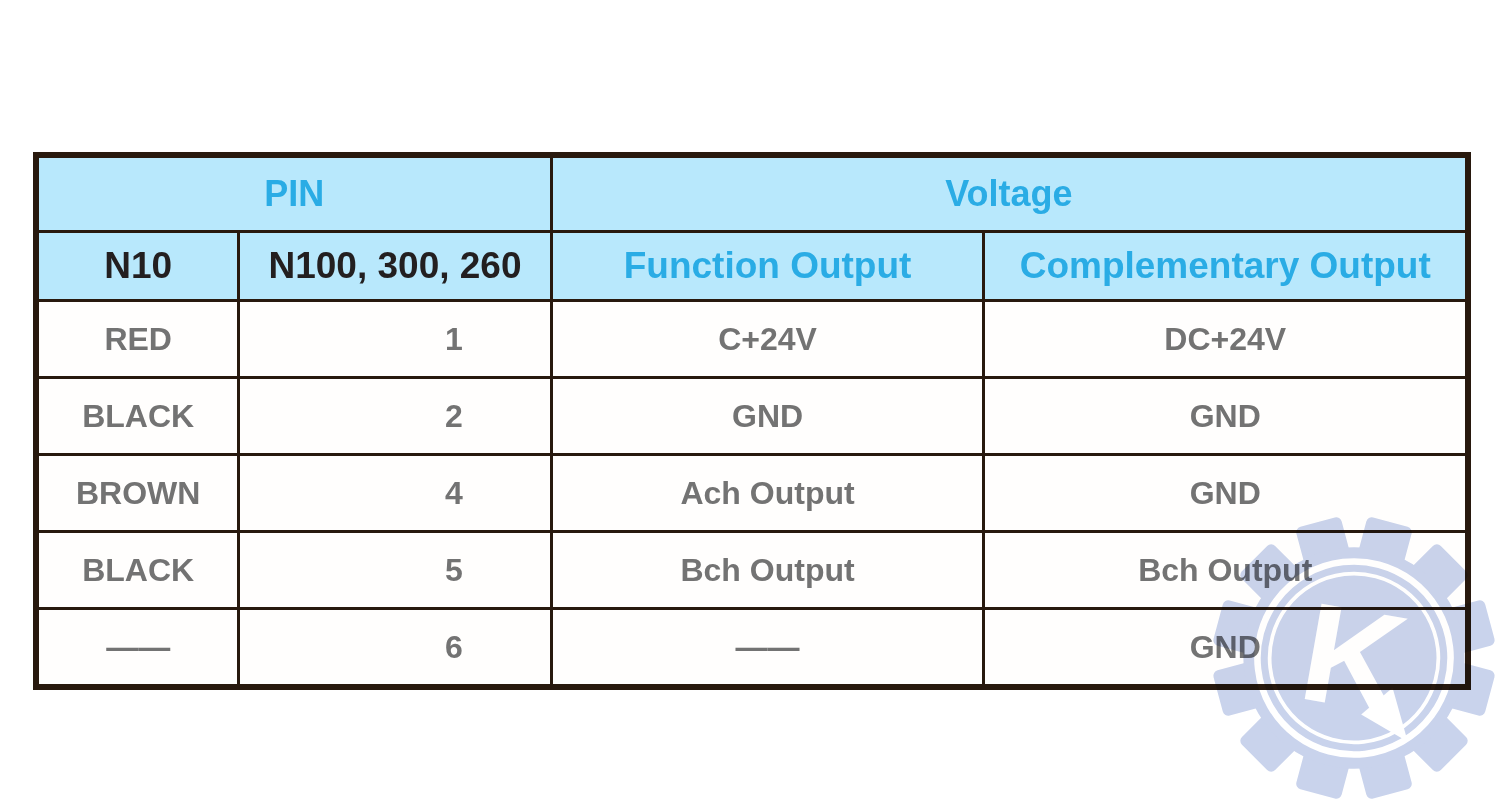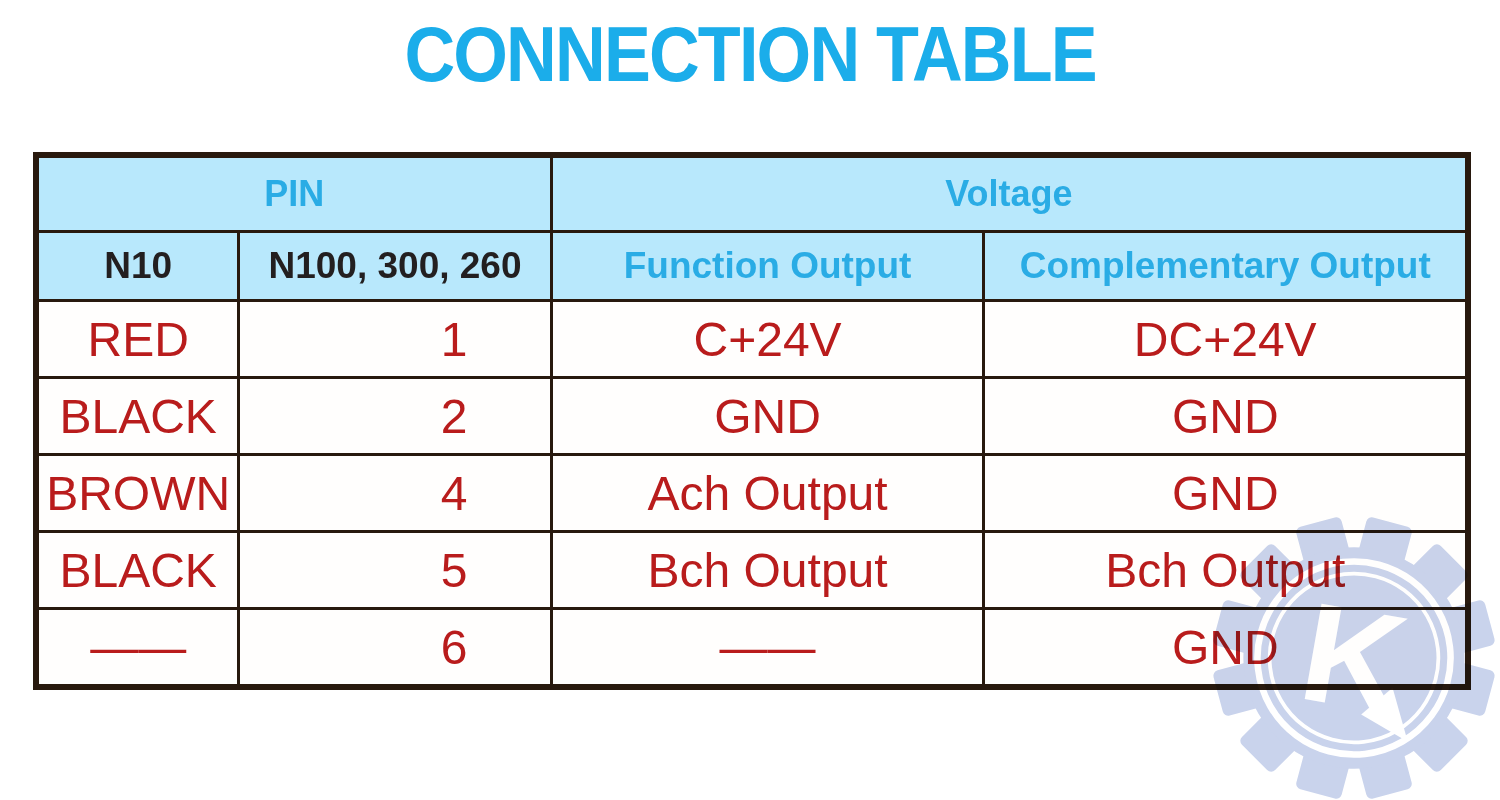--- a/index.html
+++ b/index.html
@@ -72,46 +72,43 @@
     height: 66px;
     border-bottom: 6px solid #28190e;
     font-size: 37px;
     font-weight: bold;
   }
   .hdr-row2 th.black-hdr { color: #231f20; }
   .hdr-row2 th.cyan-hdr  { color: #2aace5; }
 
   tr.data-row td {
     background: #fffefd;
-    color: #b91c1c;
-    font-size: 48px;
-    font-weight: normal;
+    color: #737373;
+    font-size: 32px;
+    font-weight: bold;
     height: 74px;
   }
   td.pin-cell { padding-left: 118px; }
   td.dash-cell { letter-spacing: 0; font-weight: normal; }
 
   .watermark {
     position: absolute;
     left: 1204px;
     top: 508px;
     width: 300px;
     height: 300px;
     mix-blend-mode: multiply;
     pointer-events: none;
   }
 </style>
 </head>
 <body>
 
 <div class="canvas">
 
-  <div class="page-title">
-    <span class="squeeze">CONNECTION TABLE</span>
-  </div>
 
   <table class="conn">
     <colgroup>
       <col class="col-wire">
       <col class="col-pin">
       <col class="col-vout">
       <col class="col-cout">
     </colgroup>
     <tbody>
         <tr class="hdr-row1">

